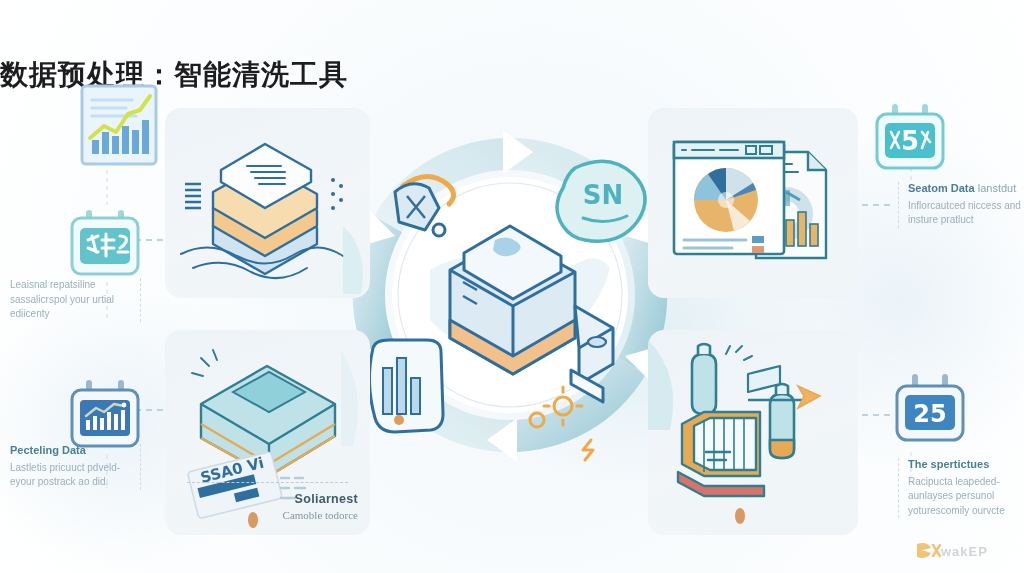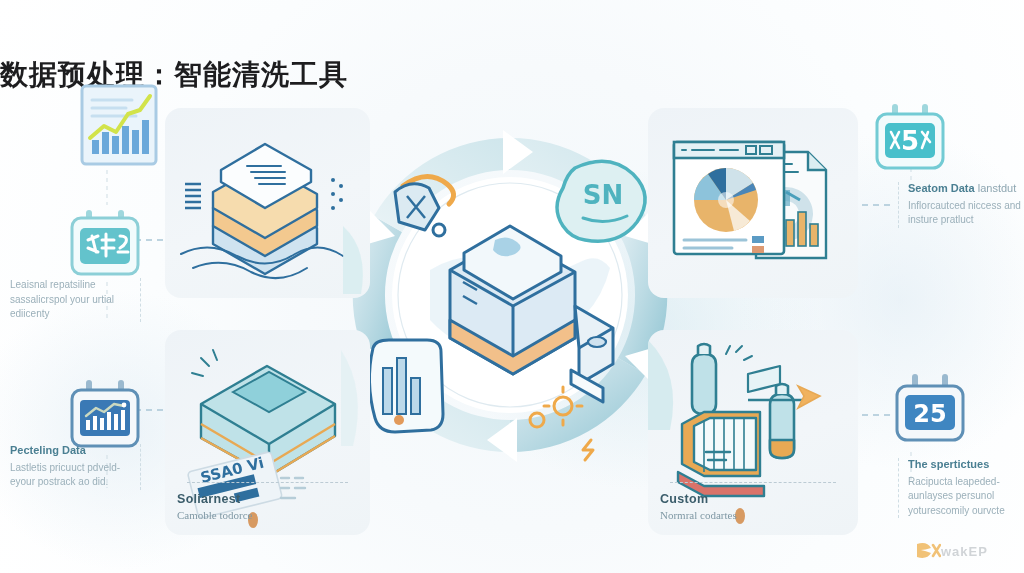--- a/index.html
+++ b/index.html
@@ -24,21 +24,21 @@
     position:absolute;border-radius:16px;
     background:linear-gradient(160deg,#eef3f7 0%,#f2f6f9 55%,#eff4f7 100%);
     overflow:hidden;
   }
   .card-tl{left:165px;top:108px;width:205px;height:190px;}
   .card-tr{left:648px;top:108px;width:210px;height:190px;}
   .card-bl{left:165px;top:330px;width:205px;height:205px;}
   .card-br{left:648px;top:330px;width:210px;height:205px;}
   .card svg{position:absolute;left:0;top:0;}
   .card-cap{
-    position:absolute;left:12px;right:12px;bottom:14px;text-align:left;
+    position:absolute;left:12px;right:12px;bottom:14px;text-align:right;
   }
   .cap-rule{border-top:1px dashed #bccbd4;margin:0 10px 9px 10px;}
   .cap-title{font-size:12.5px;font-weight:700;color:#3b5d6b;letter-spacing:.3px;}
   .cap-sub{font-size:11px;color:#7f98a4;margin-top:3px;font-family:Liberation Serif, serif;}
   
   .hub{position:absolute;left:335px;top:120px;width:350px;height:350px;}
   
   .badge{position:absolute;}
   
   .note{position:absolute;width:122px;}
@@ -319,25 +319,20 @@
       <g stroke="#2f7f92" stroke-width="2.2" fill="#e6f3f6" stroke-linejoin="round">
         <path d="M100 44 l32 -8 l0 18 l-32 8 z"></path>
       </g>
       <path d="M100 70 h58" stroke="#2f7f92" stroke-width="2.4"></path>
       <path d="M150 56 l22 10 l-22 12 l6 -12 z" fill="#f0b25e" stroke="#e8a954" stroke-width="1.6"></path>
       <g stroke="#2f7f92" stroke-width="2" stroke-linecap="round">
         <path d="M78 24 l4 -8 M88 22 l6 -6 M96 30 l8 -4"></path>
       </g>
       <ellipse cx="92" cy="186" rx="5" ry="8" fill="#d79a62"></ellipse>
     </svg>
-    <div class="card-cap">
-      <div class="cap-rule"></div>
-      <div class="cap-title">Custom</div>
-      <div class="cap-sub">Normral codartes</div>
-    </div>
   </div>
 
   <div class="badge" style="left:78px;top:82px;">
     <svg width="86" height="86" viewBox="0 0 86 86">
       <rect x="4" y="4" width="74" height="78" rx="4" fill="#eaf4fb" stroke="#a9cbe4" stroke-width="3"></rect>
       <g stroke="#c6dff0" stroke-width="3" stroke-linecap="round">
         <path d="M14 18 h40 M14 26 h34 M14 34 h44"></path>
       </g>
       <g fill="#6aa8da">
         <rect x="14" y="58" width="7" height="14"></rect>

